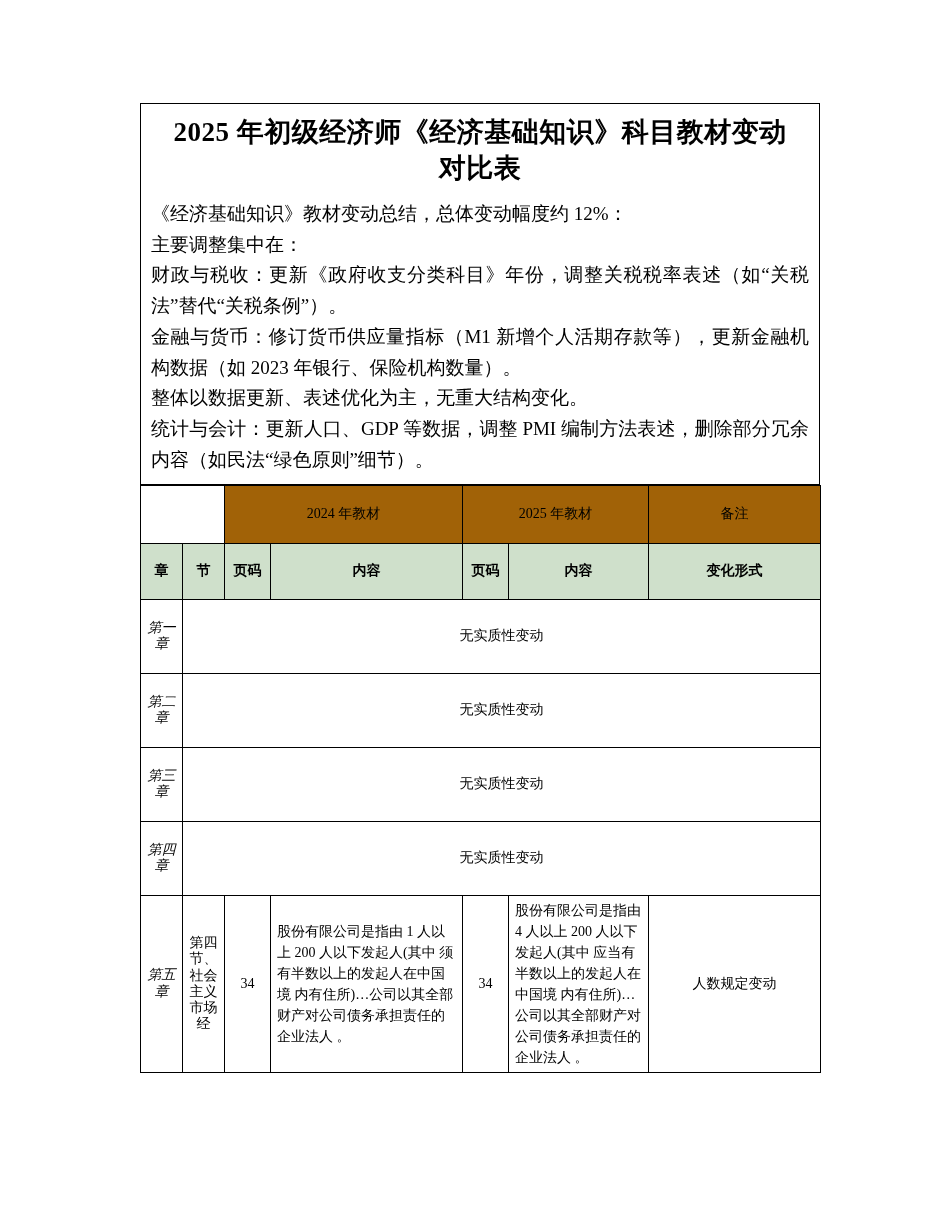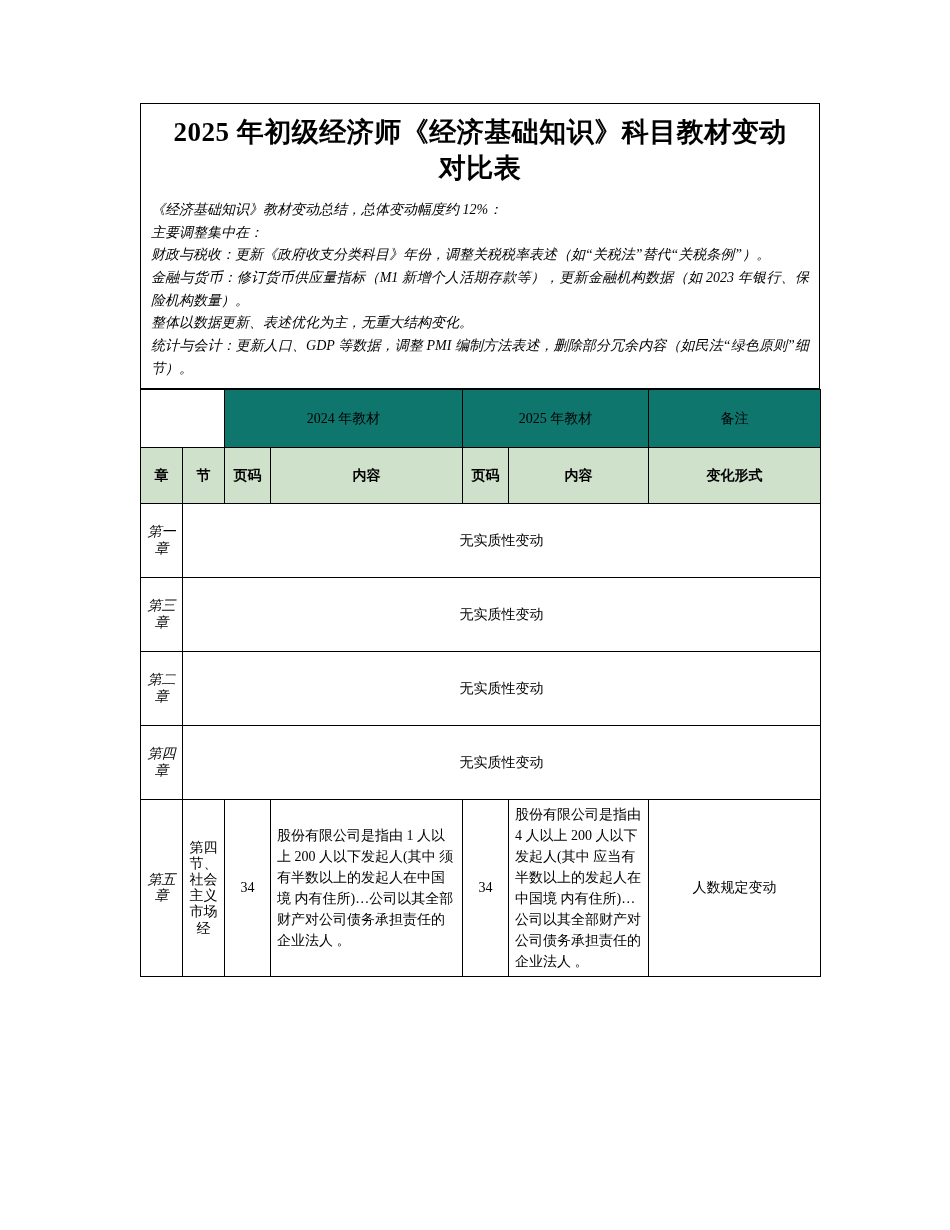--- a/index.html
+++ b/index.html
@@ -34,43 +34,42 @@
     font-size: 27px;
     font-weight: bold;
     text-align: center;
     line-height: 1.35;
     padding: 10px 22px 8px 22px;
     box-sizing: border-box;
     letter-spacing: 0.5px;
   }
   .intro {
     padding: 4px 10px 8px 10px;
-    font-size: 14px;
+    font-size: 19px;
     line-height: 1.62;
-    font-style: italic;
   }
   .intro p {
     margin: 0;
     text-align: justify;
   }
   table.cmp {
     border-collapse: collapse;
     width: 680px;
     table-layout: fixed;
   }
   table.cmp td, table.cmp th {
     border: 1px solid #000000;
     padding: 4px 6px;
     font-size: 14px;
     vertical-align: middle;
     box-sizing: border-box;
     word-break: break-all;
   }
   .hdr1 td {
-    background: #0f766e;
+    background: #a16207;
     text-align: center;
     font-size: 17px;
     height: 58px;
     font-weight: normal;
   }
   .hdr2 td {
     background: #cfe0cb;
     text-align: center;
     font-size: 14.5px;
     height: 56px;
@@ -168,25 +167,25 @@
           <td>页码</td>
           <td>内容</td>
           <td>变化形式</td>
         </tr>
 
         <tr>
           <td class="chap-cell vert">第一章</td>
           <td class="nochange" colspan="6">无实质性变动</td>
         </tr>
         <tr>
+          <td class="chap-cell vert">第二章</td>
+          <td class="nochange" colspan="6">无实质性变动</td>
+        </tr>
+        <tr>
           <td class="chap-cell vert">第三章</td>
-          <td class="nochange" colspan="6">无实质性变动</td>
-        </tr>
-        <tr>
-          <td class="chap-cell vert">第二章</td>
           <td class="nochange" colspan="6">无实质性变动</td>
         </tr>
         <tr>
           <td class="chap-cell vert">第四章</td>
           <td class="nochange" colspan="6">无实质性变动</td>
         </tr>
 
         <tr>
           <td class="chap-cell vert">第五章</td>
           <td class="sec-cell">第四节、社会主义市场经</td>

